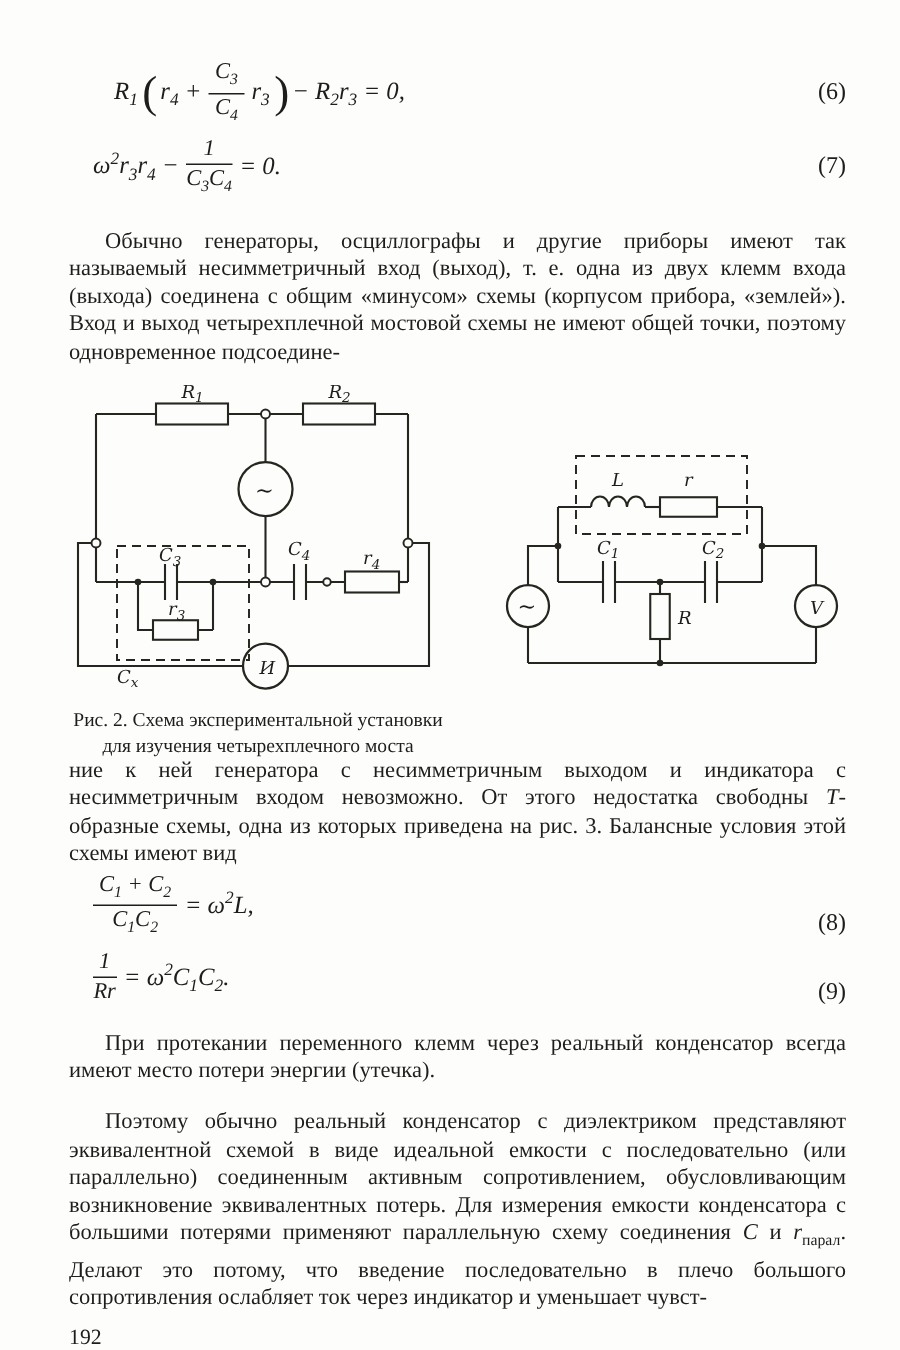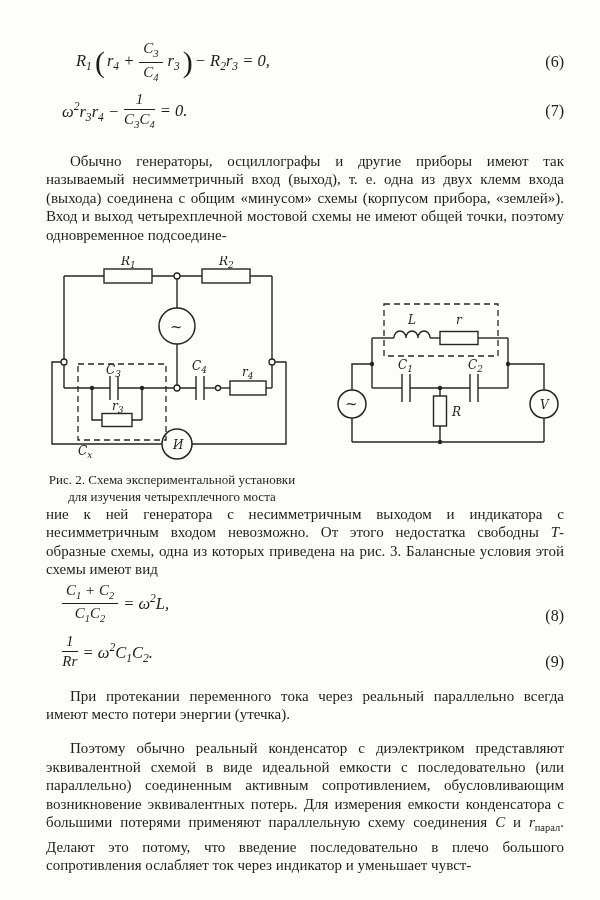--- a/index.html
+++ b/index.html
@@ -212,18 +212,19 @@
     <div class="formula indent2">
       <span class="frac">
           <span class="num">1</span>
           <span class="den">Rr</span>
         </span>
       <span>= ω<sup>2</sup>C<sub>1</sub>C<sub>2</sub>.</span>
     </div>
     <div class="eqnum">(9)</div>
   </div>
 
-  <p class="body indent mt6">При протекании переменного тока через реальный параллельно всегда имеют место потери энергии (утечка).</p>
+  <p class="body indent mt6">При протекании переменного клемм через реальный конденсатор всегда имеют место потери энергии (утечка).</p>
 
   <p class="body indent"><span>Поэтому обычно реальный конденсатор с диэлектриком представляют эквивалентной схемой в виде идеальной емкости с последовательно (или параллельно) соединенным активным сопротивлением, обусловливающим возникновение эквивалентных потерь. Для измерения емкости конденсатора с большими потерями применяют параллельную схему соединения </span><span class="it">C</span><span> и </span><span class="it">r</span><sub>парал</sub><span>. Делают это потому, что введение последовательно в плечо большого сопротивления ослабляет ток через индикатор и уменьшает чувст-</span></p>
 
+  <div class="pagenum">192</div>
 
 </div>
 
 </body></html>

